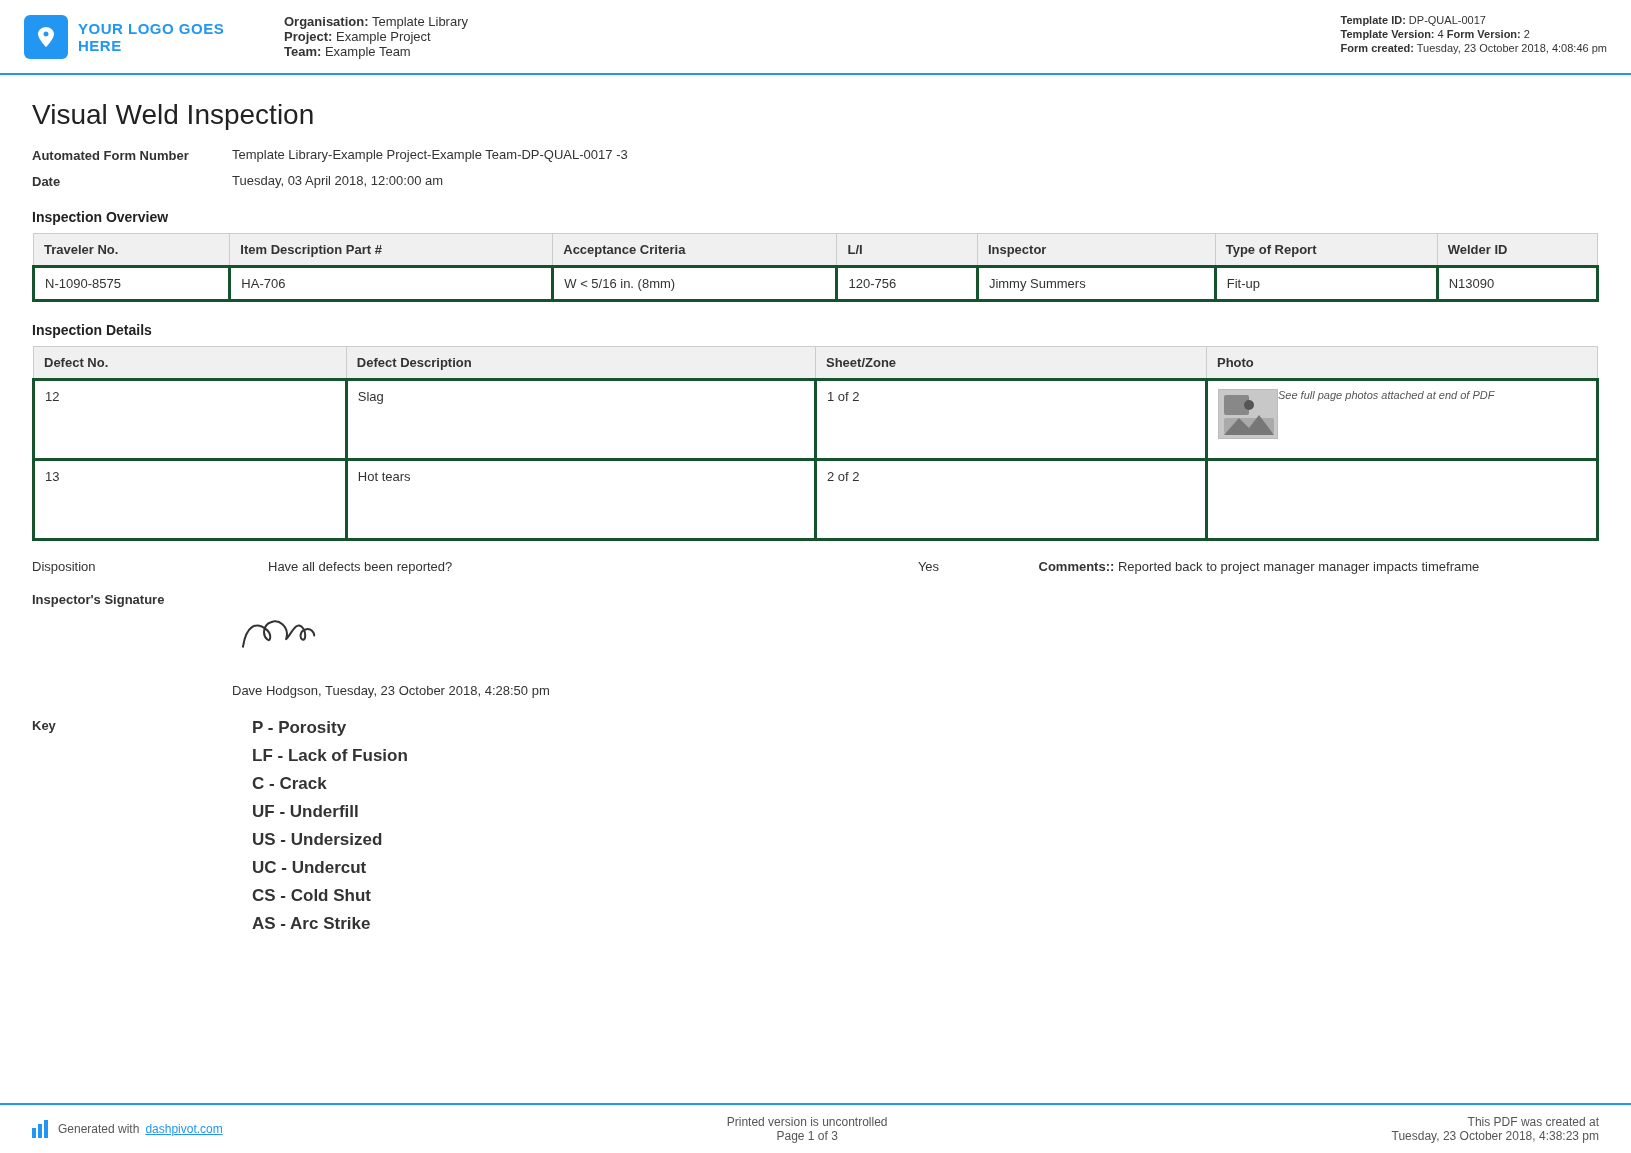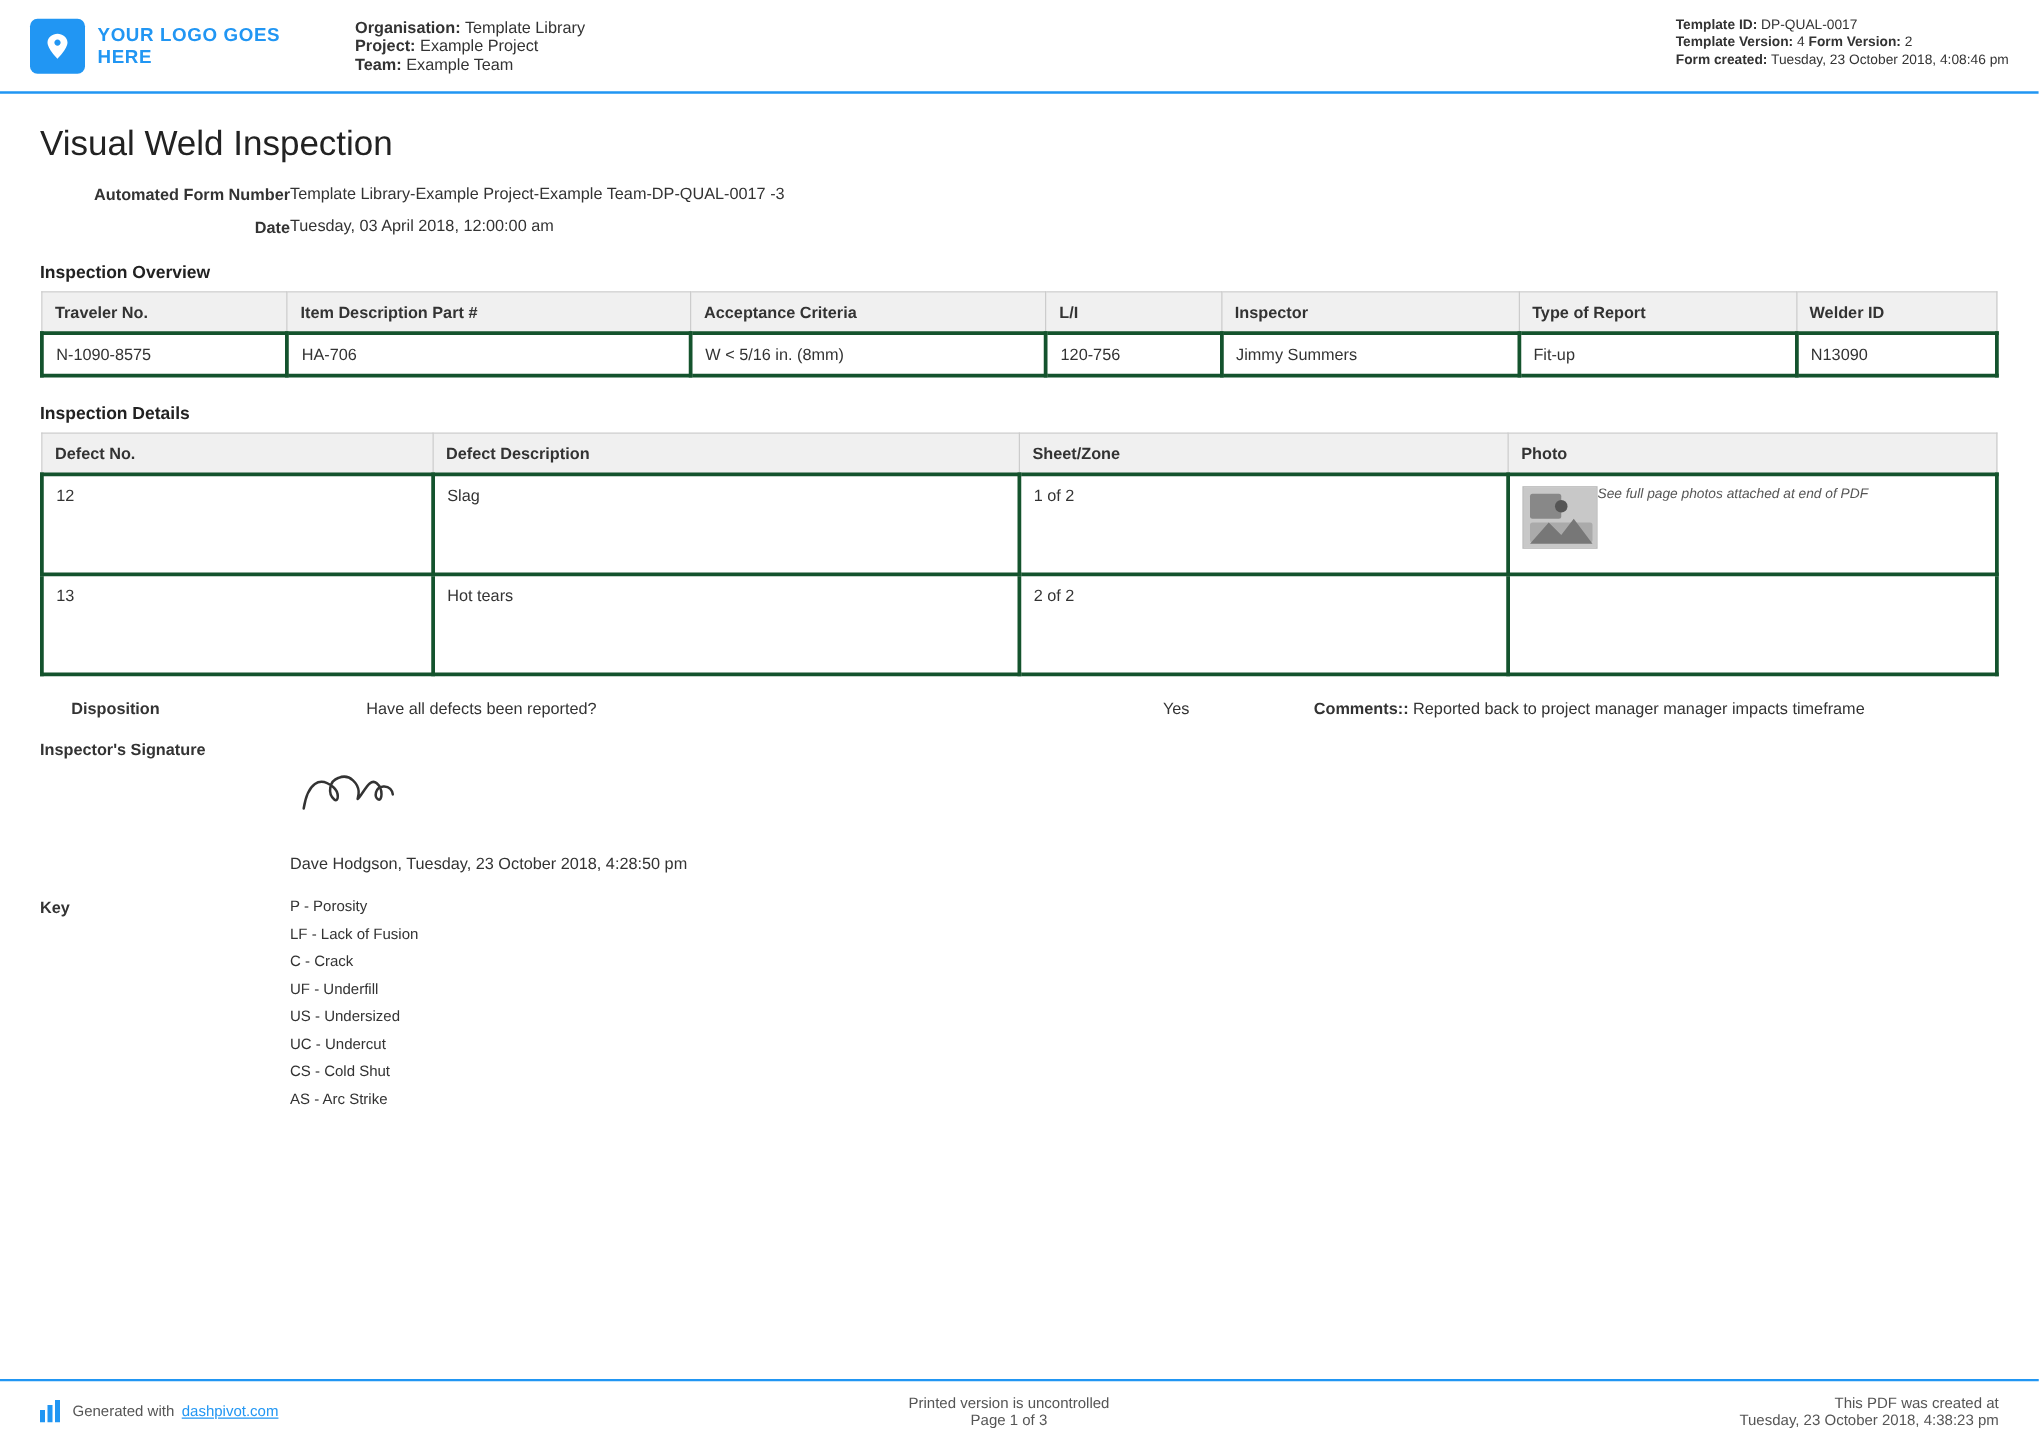--- a/index.html
+++ b/index.html
@@ -62,21 +62,20 @@
       font-size: 28px;
       font-weight: normal;
       color: #222;
       margin-bottom: 16px;
     }
 
     .form-field {
       display: flex;
       margin-bottom: 10px;
       align-items: flex-start;
-      text-align: right;
     }
     .form-label {
       font-weight: bold;
       font-size: 13px;
       width: 200px;
       flex-shrink: 0;
       padding-top: 1px;
     }
     .form-value {
       font-size: 13px;
@@ -128,24 +127,23 @@
       color: #555;
       font-style: italic;
     }
 
     .disposition-row {
       display: flex;
       align-items: flex-start;
       margin: 18px 0;
     }
     .disposition-label {
-      font-weight: bold;
+      font-weight: normal;
       width: 236px;
       flex-shrink: 0;
-      margin-left: 25px;
     }
     .disposition-question {
       flex: 1;
     }
     .disposition-answer {
       width: 200px;
       text-align: center;
     }
     .disposition-comments {
       flex: 1;
@@ -193,22 +191,23 @@
       font-weight: bold;
       width: 200px;
       flex-shrink: 0;
     }
     .key-items {
       display: flex;
       flex-direction: column;
       gap: 8px;
     }
     .key-item {
-      font-weight: normal;
-      font-size: 12px;
+      font-weight: bold;
+      font-size: 17px;
+      margin-left: 20px;
     }
 
     .footer {
       position: fixed;
       bottom: 0;
       left: 0;
       width: 1631px;
       border-top: 2px solid #2196F3;
       padding: 10px 32px;
       display: flex;

